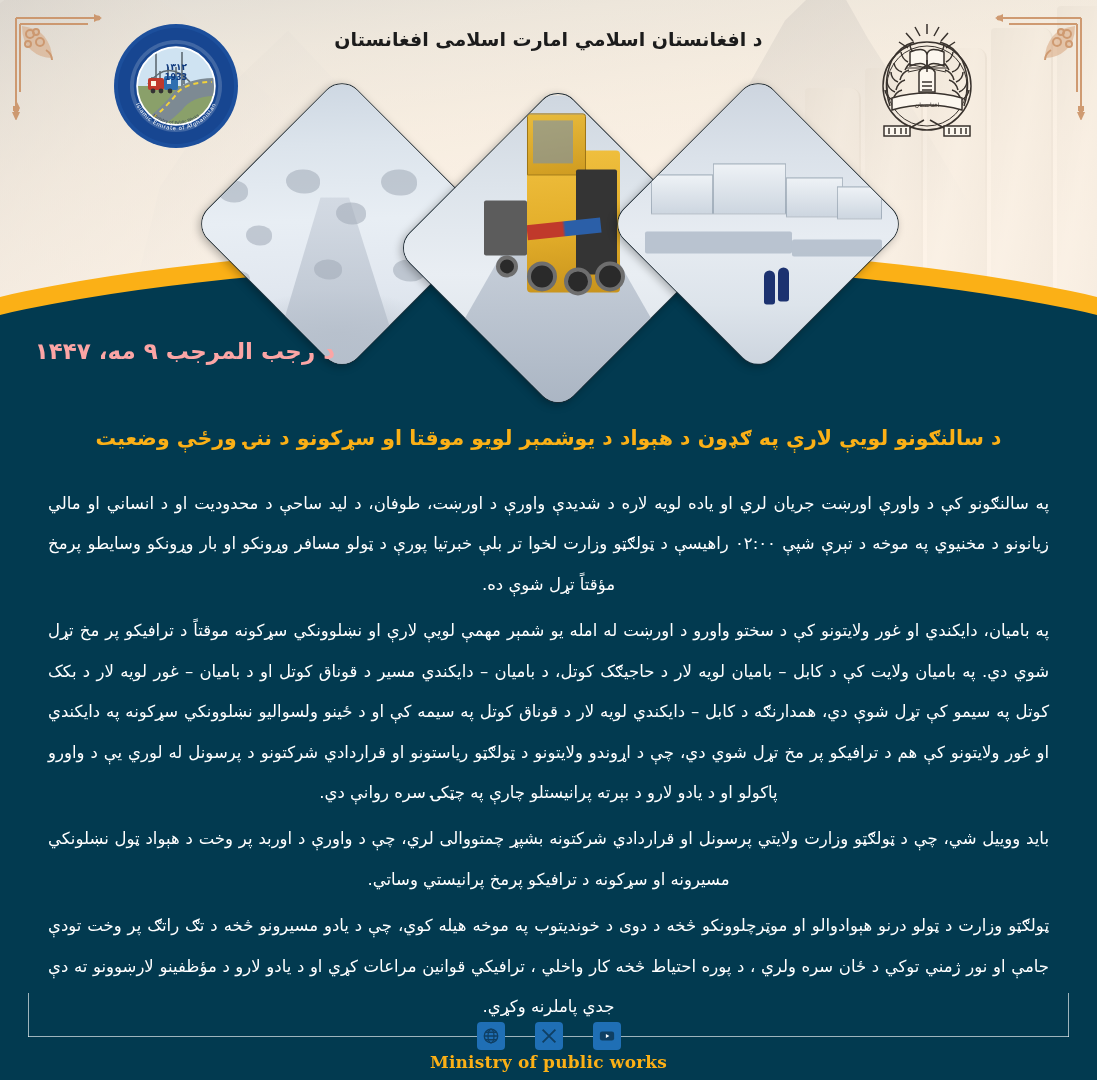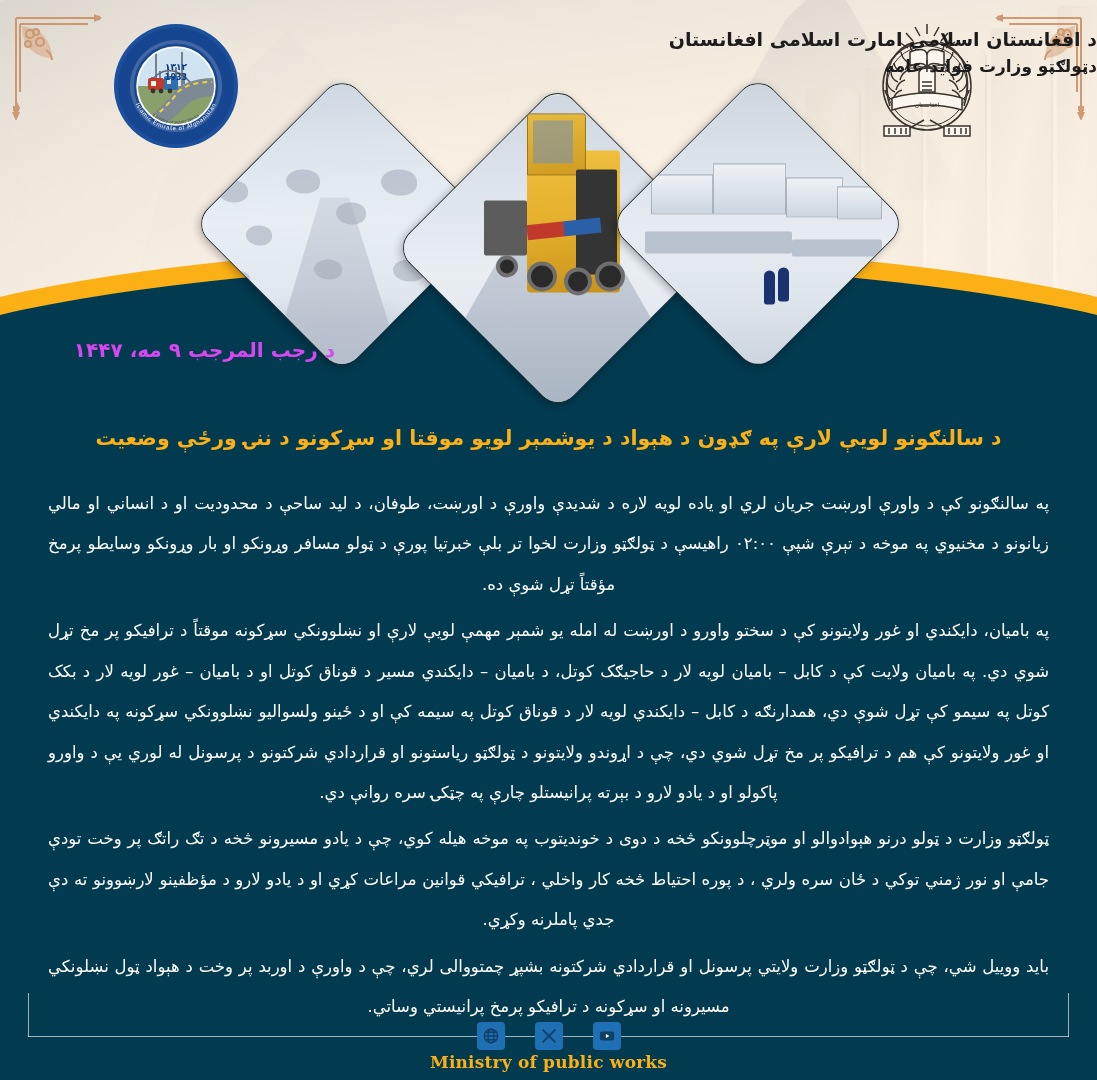--- a/index.html
+++ b/index.html
@@ -126,21 +126,21 @@
     right: 105px; top: 20px;
     width: 130px; height: 130px;
     opacity: 0.93;
   }
 
   
   .header-titles {
     position: absolute;
     left: 0; top: 26px;
     width: 1097px;
-    text-align: right;
+    text-align: center;
     color: #1c1c1c;
     z-index: 6;
   }
   .header-titles .ln {
     font-weight: bold;
     line-height: 1.45;
     letter-spacing: 0;
   }
   .ln1 { font-size: 19px; }
   .ln2 { font-size: 17px; }
@@ -264,22 +264,22 @@
   .ph3 .wall {
     position: absolute;
     background: rgba(170,182,196,0.75);
     border-radius: 2px;
   }
 
   
   .date-line {
     position: absolute;
     right: 762px; top: 338px;
-    color: #d946ef;
-    font-size: 20px;
+    color: #fca5a5;
+    font-size: 23px;
     font-weight: bold;
     z-index: 8;
     white-space: nowrap;
     direction: rtl;
   }
 
   
   .art-title {
     position: absolute;
     left: 0; top: 426px;
@@ -428,21 +428,20 @@
       <path d="M84 6 l8 4 l-8 4 Z"></path>
       <circle cx="88" cy="10" r="2.5"></circle>
       <circle cx="6" cy="102" r="2.5"></circle>
       <path d="M2 104 h8 l-4 9 Z"></path>
       <path d="M3 98 h6 v5 h-6 Z"></path>
     </g>
   </svg>
 
   <div class="header-titles">
     <div class="ln ln1">د افغانستان اسلامي امارت اسلامی افغانستان</div>
-    <div class="ln ln2">دټولګټو وزارت فواید عامه</div>
   </div>
 
   <svg class="logo-left" viewBox="0 0 128 128">
     <defs>
       <clipPath id="logoCircle">
           <circle cx="64" cy="64" r="38"></circle>
         </clipPath>
       <path id="arcTop" d="M 24 64 A 40 40 0 0 1 104 64" fill="none"></path>
       <path id="arcBot" d="M 20 64 A 44 44 0 0 0 108 64" fill="none"></path>
       <path id="arcBot2" d="M 26 64 A 38 38 0 0 0 102 64" fill="none"></path>
@@ -577,22 +576,22 @@
   </div>
   <div class="body-fill"></div>
 
   <div class="date-line">د رجب المرجب ۹ مه، ۱۴۴۷</div>
 
   <div class="art-title">د سالنګونو لویې لارې په ګډون د هېواد د یوشمېر لویو موقتا او سړکونو د ننۍ ورځې وضعیت</div>
 
   <div class="article">
     <p class="para">په سالنګونو کې د واورې اورښت جریان لري او یاده لویه لاره د شدیدې واورې د اورښت، طوفان، د لید ساحې د محدودیت او د انساني او مالي زیانونو د مخنیوي په موخه د تېرې شپې ۰۲:۰۰ راهیسې د ټولګټو وزارت لخوا تر بلې خبرتیا پورې د ټولو مسافر وړونکو او بار وړونکو وسایطو پرمخ مؤقتاً تړل شوې ده.</p>
     <p class="para">په بامیان، دایکندي او غور ولایتونو کې د سختو واورو د اورښت له امله یو شمېر مهمې لویې لارې او نښلوونکي سړکونه موقتاً د ترافیکو پر مخ تړل شوي دي. په بامیان ولایت کې د کابل – بامیان لویه لار د حاجیګک کوتل، د بامیان – دایکندي مسیر د قوناق کوتل او د بامیان – غور لویه لار د بکک کوتل په سیمو کې تړل شوې دي، همدارنګه د کابل – دایکندي لویه لار د قوناق کوتل په سیمه کې او د ځینو ولسوالیو نښلوونکي سړکونه په دایکندي او غور ولایتونو کې هم د ترافیکو پر مخ تړل شوي دي، چې د اړوندو ولایتونو د ټولګټو ریاستونو او قراردادي شرکتونو د پرسونل له لوري یې د واورو پاکولو او د یادو لارو د بېرته پرانیستلو چارې په چټکۍ سره روانې دي.</p>
+    <p class="para">باید ووییل شي، چې د ټولګټو وزارت ولایتي پرسونل او قراردادي شرکتونه بشپړ چمتووالی لري، چې د واورې د اوربد پر وخت د هېواد ټول نښلونکي مسیرونه او سړکونه د ترافیکو پرمخ پرانیستي وساتي.</p>
     <p class="para">ټولګټو وزارت د ټولو درنو هېوادوالو او موټرچلوونکو څخه د دوی د خوندیتوب په موخه هیله کوي، چې د یادو مسیرونو څخه د تګ راتګ پر وخت تودې جامې او نور ژمني توکي د ځان سره ولري ، د پوره احتیاط څخه کار واخلي ، ترافیکي قوانین مراعات کړي او د یادو لارو د مؤظفینو لارښوونو ته دې جدي پاملرنه وکړي.</p>
-    <p class="para">باید ووییل شي، چې د ټولګټو وزارت ولایتي پرسونل او قراردادي شرکتونه بشپړ چمتووالی لري، چې د واورې د اوربد پر وخت د هېواد ټول نښلونکي مسیرونه او سړکونه د ترافیکو پرمخ پرانیستي وساتي.</p>
   </div>
 
   <div class="footer">
     <div class="footer-rule"></div>
     <div class="footer-rule-l"></div>
     <div class="footer-rule-r"></div>
 
     <div class="socials">
       <div class="soc">
         <svg width="18" height="18" viewBox="0 0 24 24">

